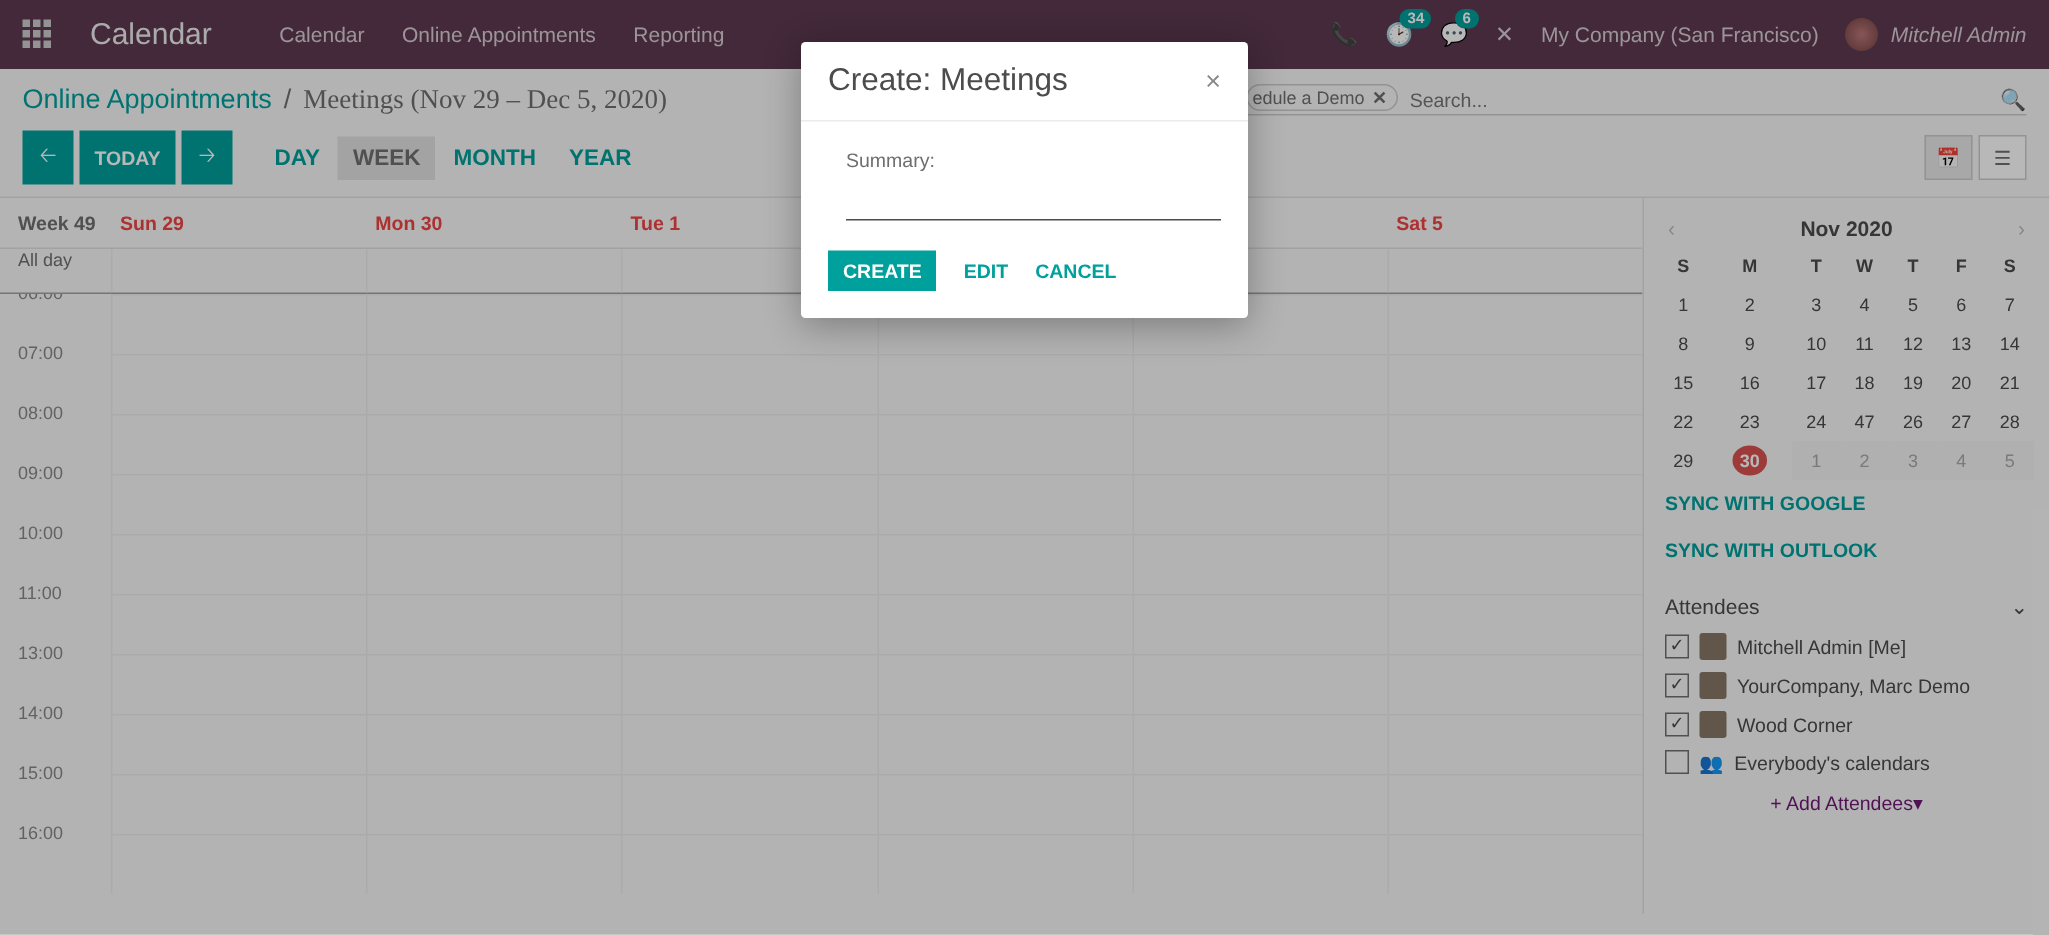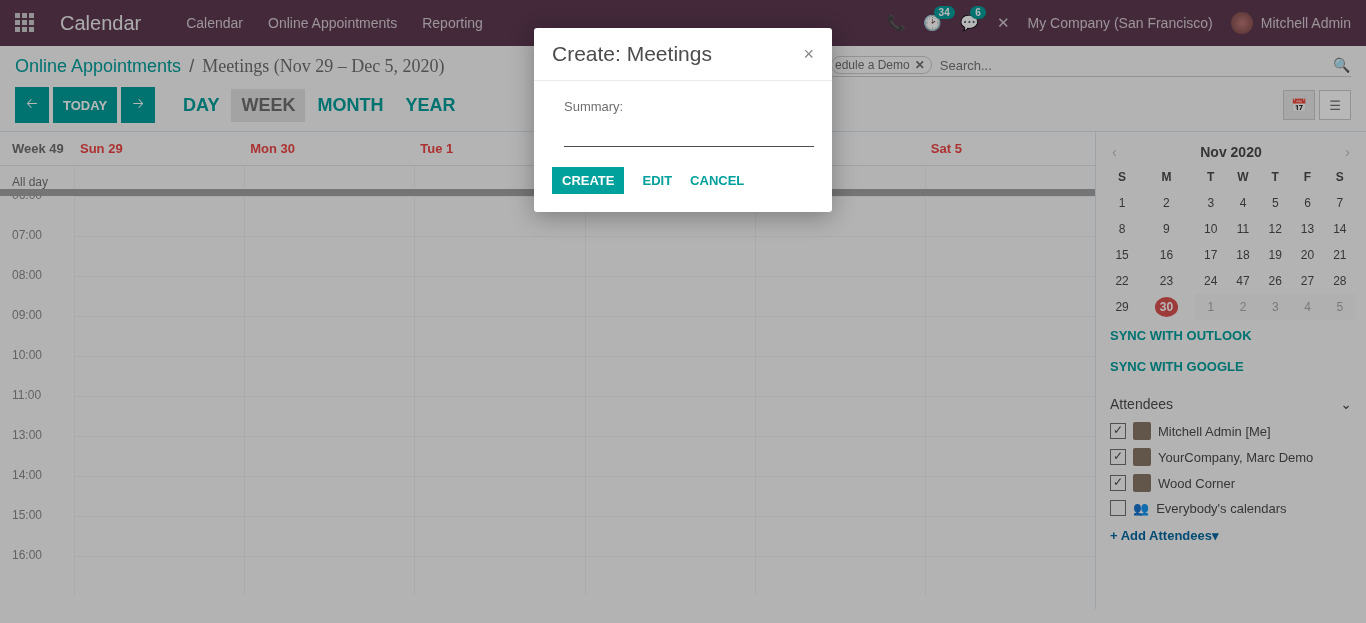--- a/index.html
+++ b/index.html
@@ -25,55 +25,55 @@
 }
 .navbar .apps-icon { width: 20px; height: 20px; display: grid; grid-template-columns: repeat(3,5px); grid-template-rows: repeat(3,5px); gap: 2px; margin-right: 25px; cursor: pointer; }
 .navbar .apps-icon span { background: #ccc; }
 .navbar .brand { font-size: 20px; font-weight: 500; color: #eee; margin-right: 45px; }
 .navbar .menu-item { color: #d8cdd4; margin-right: 25px; font-size: 14px; cursor: pointer; }
 .navbar .spacer { flex: 1; }
 .navbar .systray { display: flex; align-items: center; gap: 18px; }
 .navbar .systray .ico { color: #d8cdd4; font-size: 15px; cursor: pointer; position: relative; }
 .badge { position: absolute; top: -8px; left: 10px; background: #00a09d; color: #fff; font-size: 10px; padding: 1px 5px; border-radius: 9px; font-weight: 600; }
 .navbar .company { color: #d8cdd4; font-size: 14px; }
-.navbar .user { color: #d8cdd4; font-size: 14px; display: flex; align-items: center; gap: 8px; }
+.navbar .user { color: #d8cdd4; font-size: 14px; display: flex; align-items: center; gap: 8px; font-style: italic; }
 .avatar { width: 22px; height: 22px; border-radius: 50%; background: radial-gradient(circle,#b77,#744); }
 
 
 .control-panel { padding: 10px 15px 0 15px; }
 .cp-top { display: flex; align-items: center; justify-content: space-between; }
 .breadcrumb { font-size: 18px; }
 .breadcrumb .bc-link { color: #00a09d; }
 .breadcrumb .bc-sep { color: #6f6f6f; margin: 0 3px; }
 .breadcrumb .bc-current { color: #6f6f6f; font-family: Liberation Serif, serif; }
-.search-area { display: flex; align-items: center; border-bottom: 1px solid #ccc; min-width: 520px; padding-bottom: 2px; }
+.search-area { display: flex; align-items: flex-end; border-bottom: 1px solid #ccc; min-width: 520px; padding-bottom: 2px; }
 .facet { display: flex; align-items: center; border: 1px solid #ccc; border-radius: 10px; font-size: 12px; color: #6f6f6f; padding: 1px 6px 1px 3px; margin-right: 8px; }
 .facet .fx { margin-left: 5px; cursor: pointer; font-weight: bold; }
 .search-input { border: none; outline: none; flex: 1; font-size: 13px; background: transparent; color: #6f6f6f; }
 .search-icon { color: #6f6f6f; font-size: 14px; cursor: pointer; }
 
 .cp-bottom { display: flex; align-items: center; justify-content: space-between; margin-top: 10px; padding-bottom: 8px; }
 .nav-btns { display: flex; gap: 4px; margin-right: 18px; }
 .btn { border: none; padding: 6px 10px; font-size: 13px; cursor: pointer; }
 .btn-primary { background: #00a09d; color: #fff; font-weight: 600; }
 .btn-arrow { background: #00a09d; color: #fff; width: 34px; display: flex; align-items: center; justify-content: center; font-size: 14px; }
 .scale-btns { display: flex; gap: 2px; }
-.scale-btn { background: transparent; color: #00a09d; padding: 6px 10px; font-size: 18px; font-weight: 600; cursor: pointer; border: none; }
+.scale-btn { background: transparent; color: #00a09d; padding: 6px 10px; font-size: 15px; font-weight: 600; cursor: pointer; border: none; }
 .scale-btn.active { background: #e2e2e2; color: #6f6f6f; }
 .view-switcher { display: flex; gap: 4px; }
 .view-btn { width: 32px; height: 30px; border: 1px solid #ccc; background: #fff; display: flex; align-items: center; justify-content: center; cursor: pointer; color: #6f6f6f; }
 .view-btn.active { background: #e9e9e9; }
 
 
 .main { display: flex; height: 478px; border-top: 1px solid #dee2e6; }
 .calendar-col { flex: 1; display: flex; flex-direction: column; border-right: 1px solid #dee2e6; overflow: hidden; }
 .cal-header { display: flex; border-bottom: 1px solid #dee2e6; height: 34px; align-items: center; background: #fafafa; }
 .week-cell { width: 74px; padding-left: 12px; color: #6f6f6f; font-size: 13px; font-weight: 600; }
 .day-cell { flex: 1; text-align: left; padding-left: 6px; color: #ef4444; font-size: 13px; font-weight: 600; }
-.allday-row { display: flex; border-bottom: 7px solid #a3a3a3; height: 30px; align-items: flex-end; }
+.allday-row { display: flex; border-bottom: 1px solid #a3a3a3; height: 30px; align-items: flex-start; }
 .allday-row .allday-label { width: 74px; padding-left: 12px; color: #6f6f6f; font-size: 12px; }
 .allday-row .allday-cell { flex: 1; border-left: 1px solid #eee; height: 100%; }
 .time-grid { flex: 1; overflow-y: auto; position: relative; }
 .hour-row { display: flex; height: 40px; }
 .hour-label { width: 74px; padding-left: 12px; color: #888; font-size: 12px; transform: translateY(-8px); }
 .hour-slot { flex: 1; border-left: 1px solid #eee; border-top: 1px solid #eee; }
 
 
 .sidebar { width: 270px; padding: 8px 10px; overflow-y: auto; }
 .mini-cal-header { display: flex; align-items: center; justify-content: space-between; padding: 4px 6px; }
@@ -85,21 +85,21 @@
 .mini-cal td.other { background: #f4f4f4; color: #aaa; }
 .mini-cal td.today span { background: #d9534f; color: #fff; border-radius: 50%; padding: 3px 5px; font-weight: 600; }
 .sync-link { display: block; color: #00a09d; font-weight: 600; font-size: 13px; padding: 8px 4px; cursor: pointer; }
 .sync-link b { font-weight: 800; }
 
 .attendees-hdr { display: flex; justify-content: space-between; align-items: center; padding: 14px 4px 6px; color: #4c4c4c; font-size: 14px; }
 .attendee-row { display: flex; align-items: center; gap: 7px; padding: 4px 4px; font-size: 13px; color: #4c4c4c; }
 .chk { width: 16px; height: 16px; border: 1px solid #6f6f6f; display: inline-flex; align-items: center; justify-content: center; cursor: pointer; }
 .chk.checked::after { content: "✓"; font-size: 12px; color: #4c4c4c; transform: translateY(-1px); }
 .mini-avatar { width: 18px; height: 18px; background: #876; border-radius: 2px; }
-.add-attendees { display: flex; justify-content: flex-start; color: #0369a1; font-size: 13px; padding: 8px 4px; cursor: pointer; font-weight: bold; }
+.add-attendees { display: flex; justify-content: center; color: #701a75; font-size: 13px; padding: 8px 4px; cursor: pointer; }
 
 
 .modal-backdrop {
   position: absolute; inset: 0; background: rgba(0,0,0,0.28); z-index: 50; display: flex; align-items: flex-start; justify-content: center;
 }
 .modal {
   background: #fff; width: 298px; margin-top: 28px; border-radius: 3px; box-shadow: 0 5px 25px rgba(0,0,0,0.3);
 }
 .modal-header { padding: 14px 18px; border-bottom: 1px solid #e9ecef; display: flex; justify-content: space-between; align-items: center; }
 .modal-title { font-size: 21px; color: #4c4c4c; }
@@ -357,22 +357,22 @@
             <td>29</td>
             <td class="today"><span>30</span></td>
             <td class="other">1</td>
             <td class="other">2</td>
             <td class="other">3</td>
             <td class="other">4</td>
             <td class="other">5</td>
           </tr>
         </tbody>
     </table>
+    <a class="sync-link"><span>SYNC WITH </span><b>GOOGLE</b></a>
     <a class="sync-link"><span>SYNC WITH </span><b>OUTLOOK</b></a>
-    <a class="sync-link"><span>SYNC WITH </span><b>GOOGLE</b></a>
 
     <div class="attendees-hdr">
       <span>Attendees</span>
       <span>⌄</span>
     </div>
     <div id="attendee-list">
         <div class="attendee-row">
           <span class="chk checked"></span>
           <span class="mini-avatar"></span>
           <span>Mitchell Admin [Me]</span>

